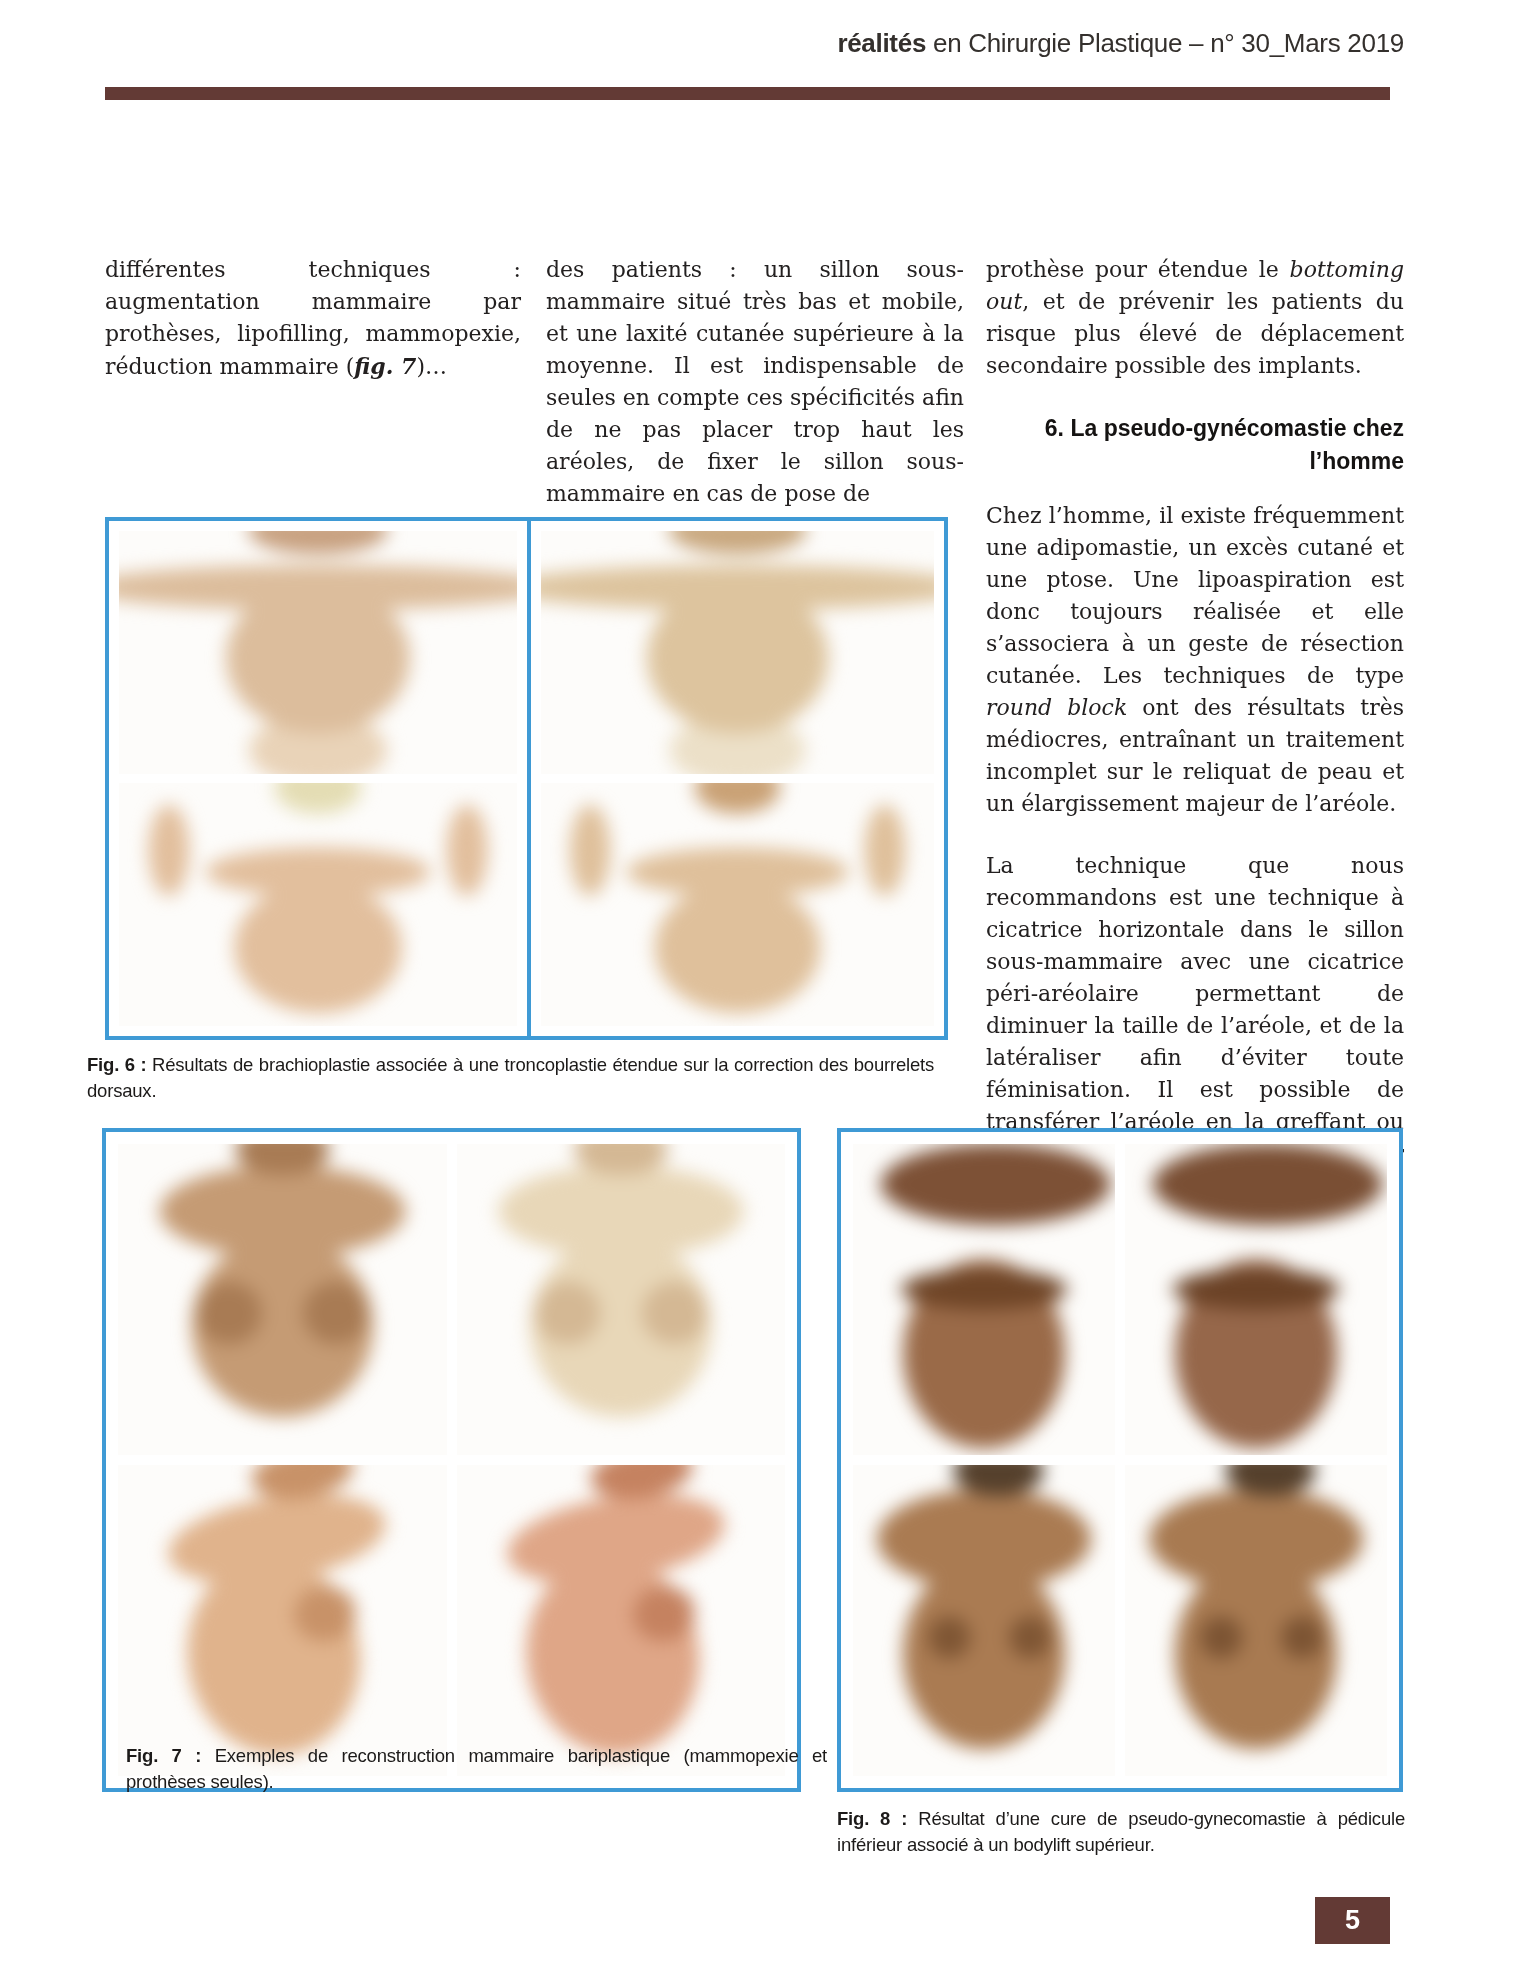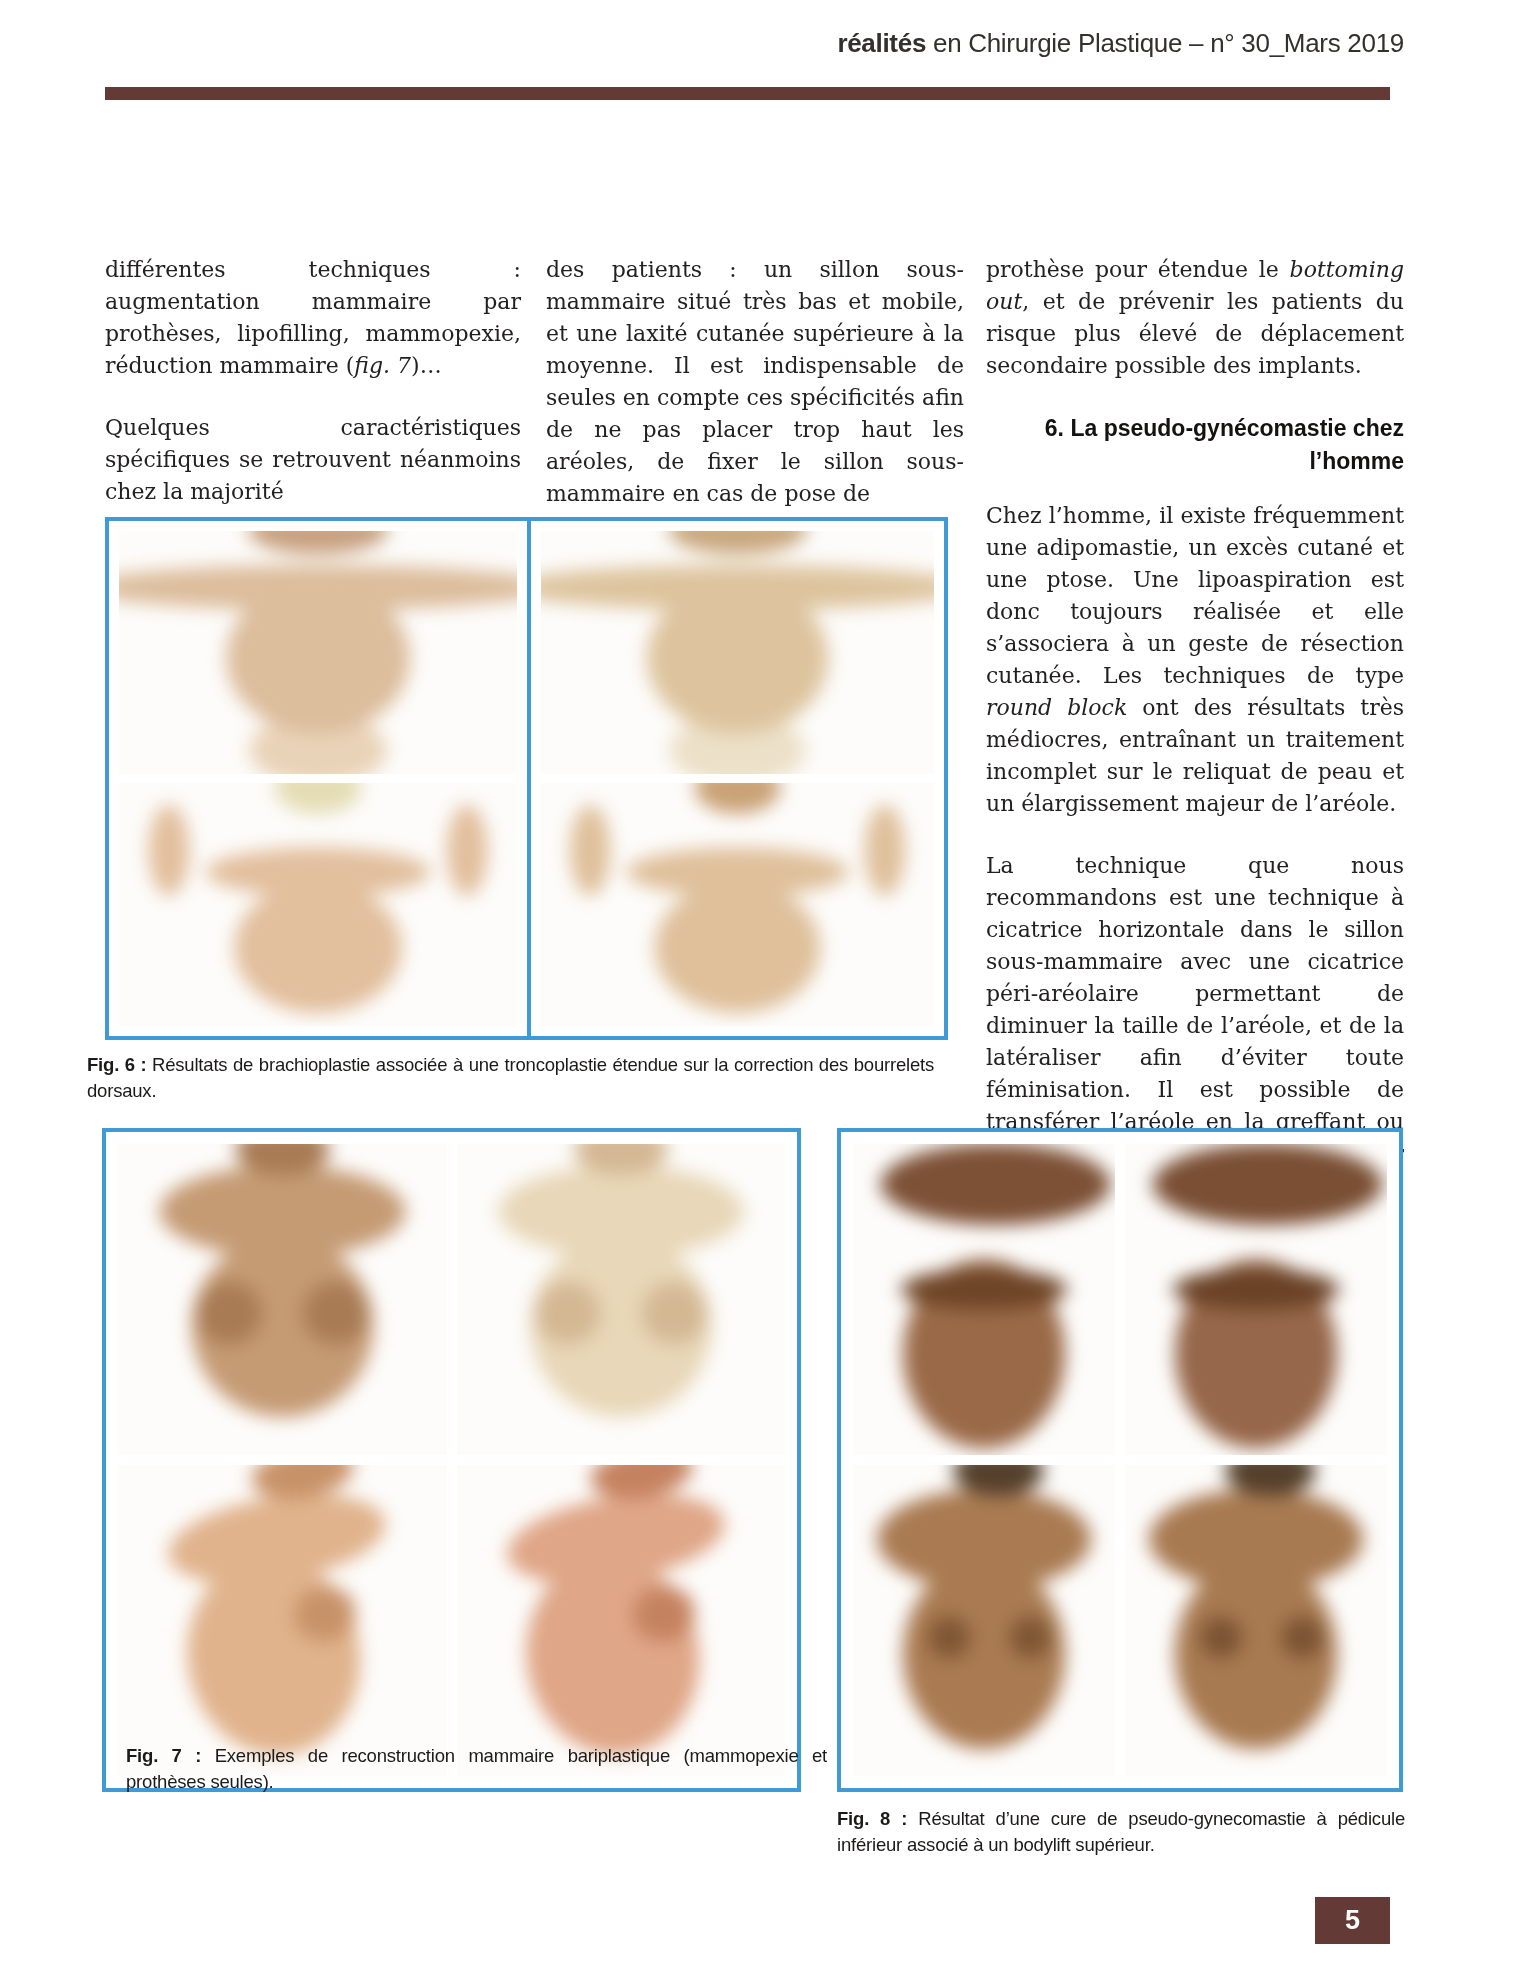--- a/index.html
+++ b/index.html
@@ -40,21 +40,21 @@
   .col p:last-child{margin-bottom:0;}
   .col-1{left:105px; width:416px;}
   .col-2{left:546px; width:418px;}
   .col-3{left:986px; width:418px;}
   .section-heading{
     font-family:"Liberation Sans", sans-serif;
     font-weight:bold; font-size:23px; line-height:33px;
     color:#151312; text-align:right;
     margin:8px 0 22px 0;
   }
-  .fig-ref{font-weight:normal; font-style:italic;margin-top:16px;}
+  .fig-ref{font-weight:bold; font-style:italic;margin-top:16px;}
   .it{font-style:italic;}
   
   .figure-box{
     position:absolute;
     border:4px solid var(--figure-border-blue);
     background:#ffffff;
   }
   .fig6{left:105px; top:517px; width:843px; height:523px; display:flex;}
   .fig6 .half{flex:1 1 50%; display:flex; flex-direction:column; padding:10px; gap:9px;}
   .fig6 .half + .half{border-left:4px solid var(--figure-border-blue);}
@@ -141,21 +141,20 @@
 
 <div class="page">
 
   <div class="journal-header">
     <span class="jb">réalités</span><span> en Chirurgie Plastique – n° 30_Mars 2019</span>
   </div>
   <div class="header-rule"></div>
 
   <div class="col col-1">
     <p><span>différentes techniques : augmentation mammaire par prothèses, lipofilling, mammopexie, réduction mammaire (</span><span class="fig-ref">fig. 7</span><span>)…</span></p>
-    <p>Quelques caractéristiques spécifiques se retrouvent néanmoins chez la majorité</p>
   </div>
 
   <div class="col col-2">
     <p>des patients : un sillon sous-mammaire situé très bas et mobile, et une laxité cutanée supérieure à la moyenne. Il est indispensable de seules en compte ces spécificités afin de ne pas placer trop haut les aréoles, de fixer le sillon sous-mammaire en cas de pose de</p>
   </div>
 
   <div class="col col-3">
     <p><span>prothèse pour étendue le </span><span class="it">bottoming out</span><span>, et de prévenir les patients du risque plus élevé de déplacement secondaire possible des implants.</span></p>
     <h3 class="section-heading">6. La pseudo-gynécomastie chez l’homme</h3>
     <p><span>Chez l’homme, il existe fréquemment une adipomastie, un excès cutané et une ptose. Une lipoaspiration est donc toujours réalisée et elle s’associera à un geste de résection cutanée. Les techniques de type </span><span class="it">round block</span><span> ont des résultats très médiocres, entraînant un traitement incomplet sur le reliquat de peau et un élargissement majeur de l’aréole.</span></p>

